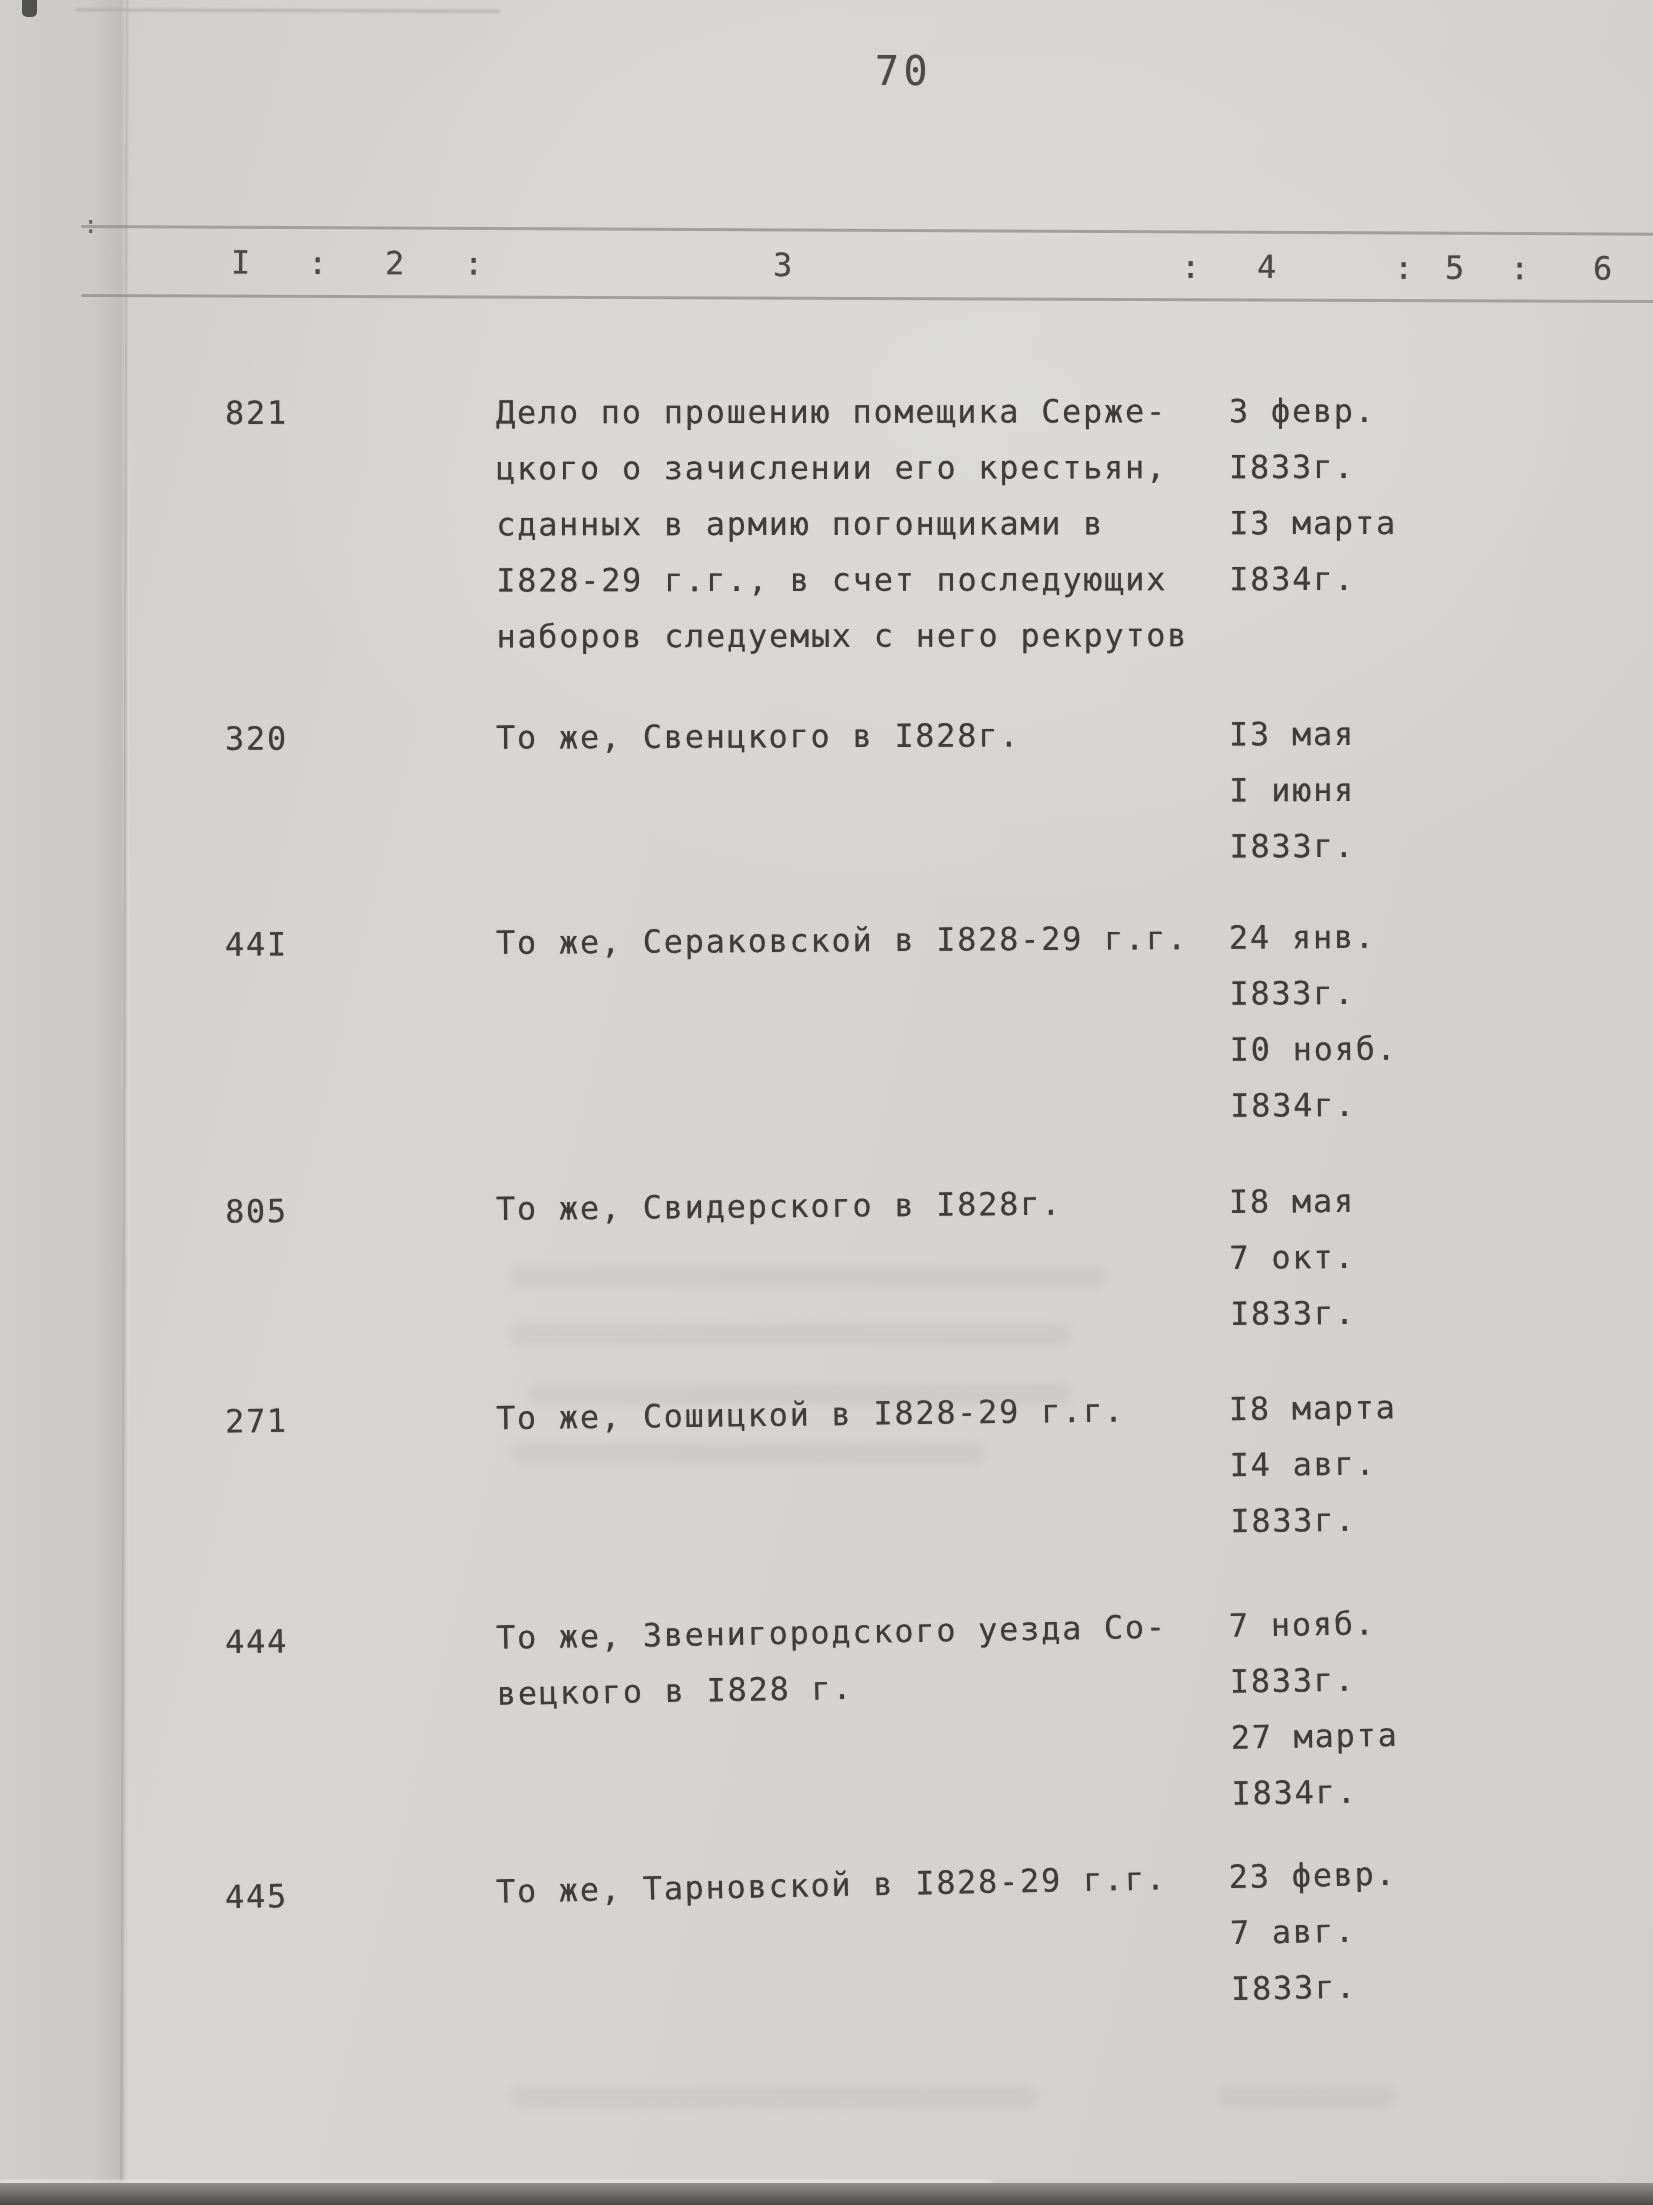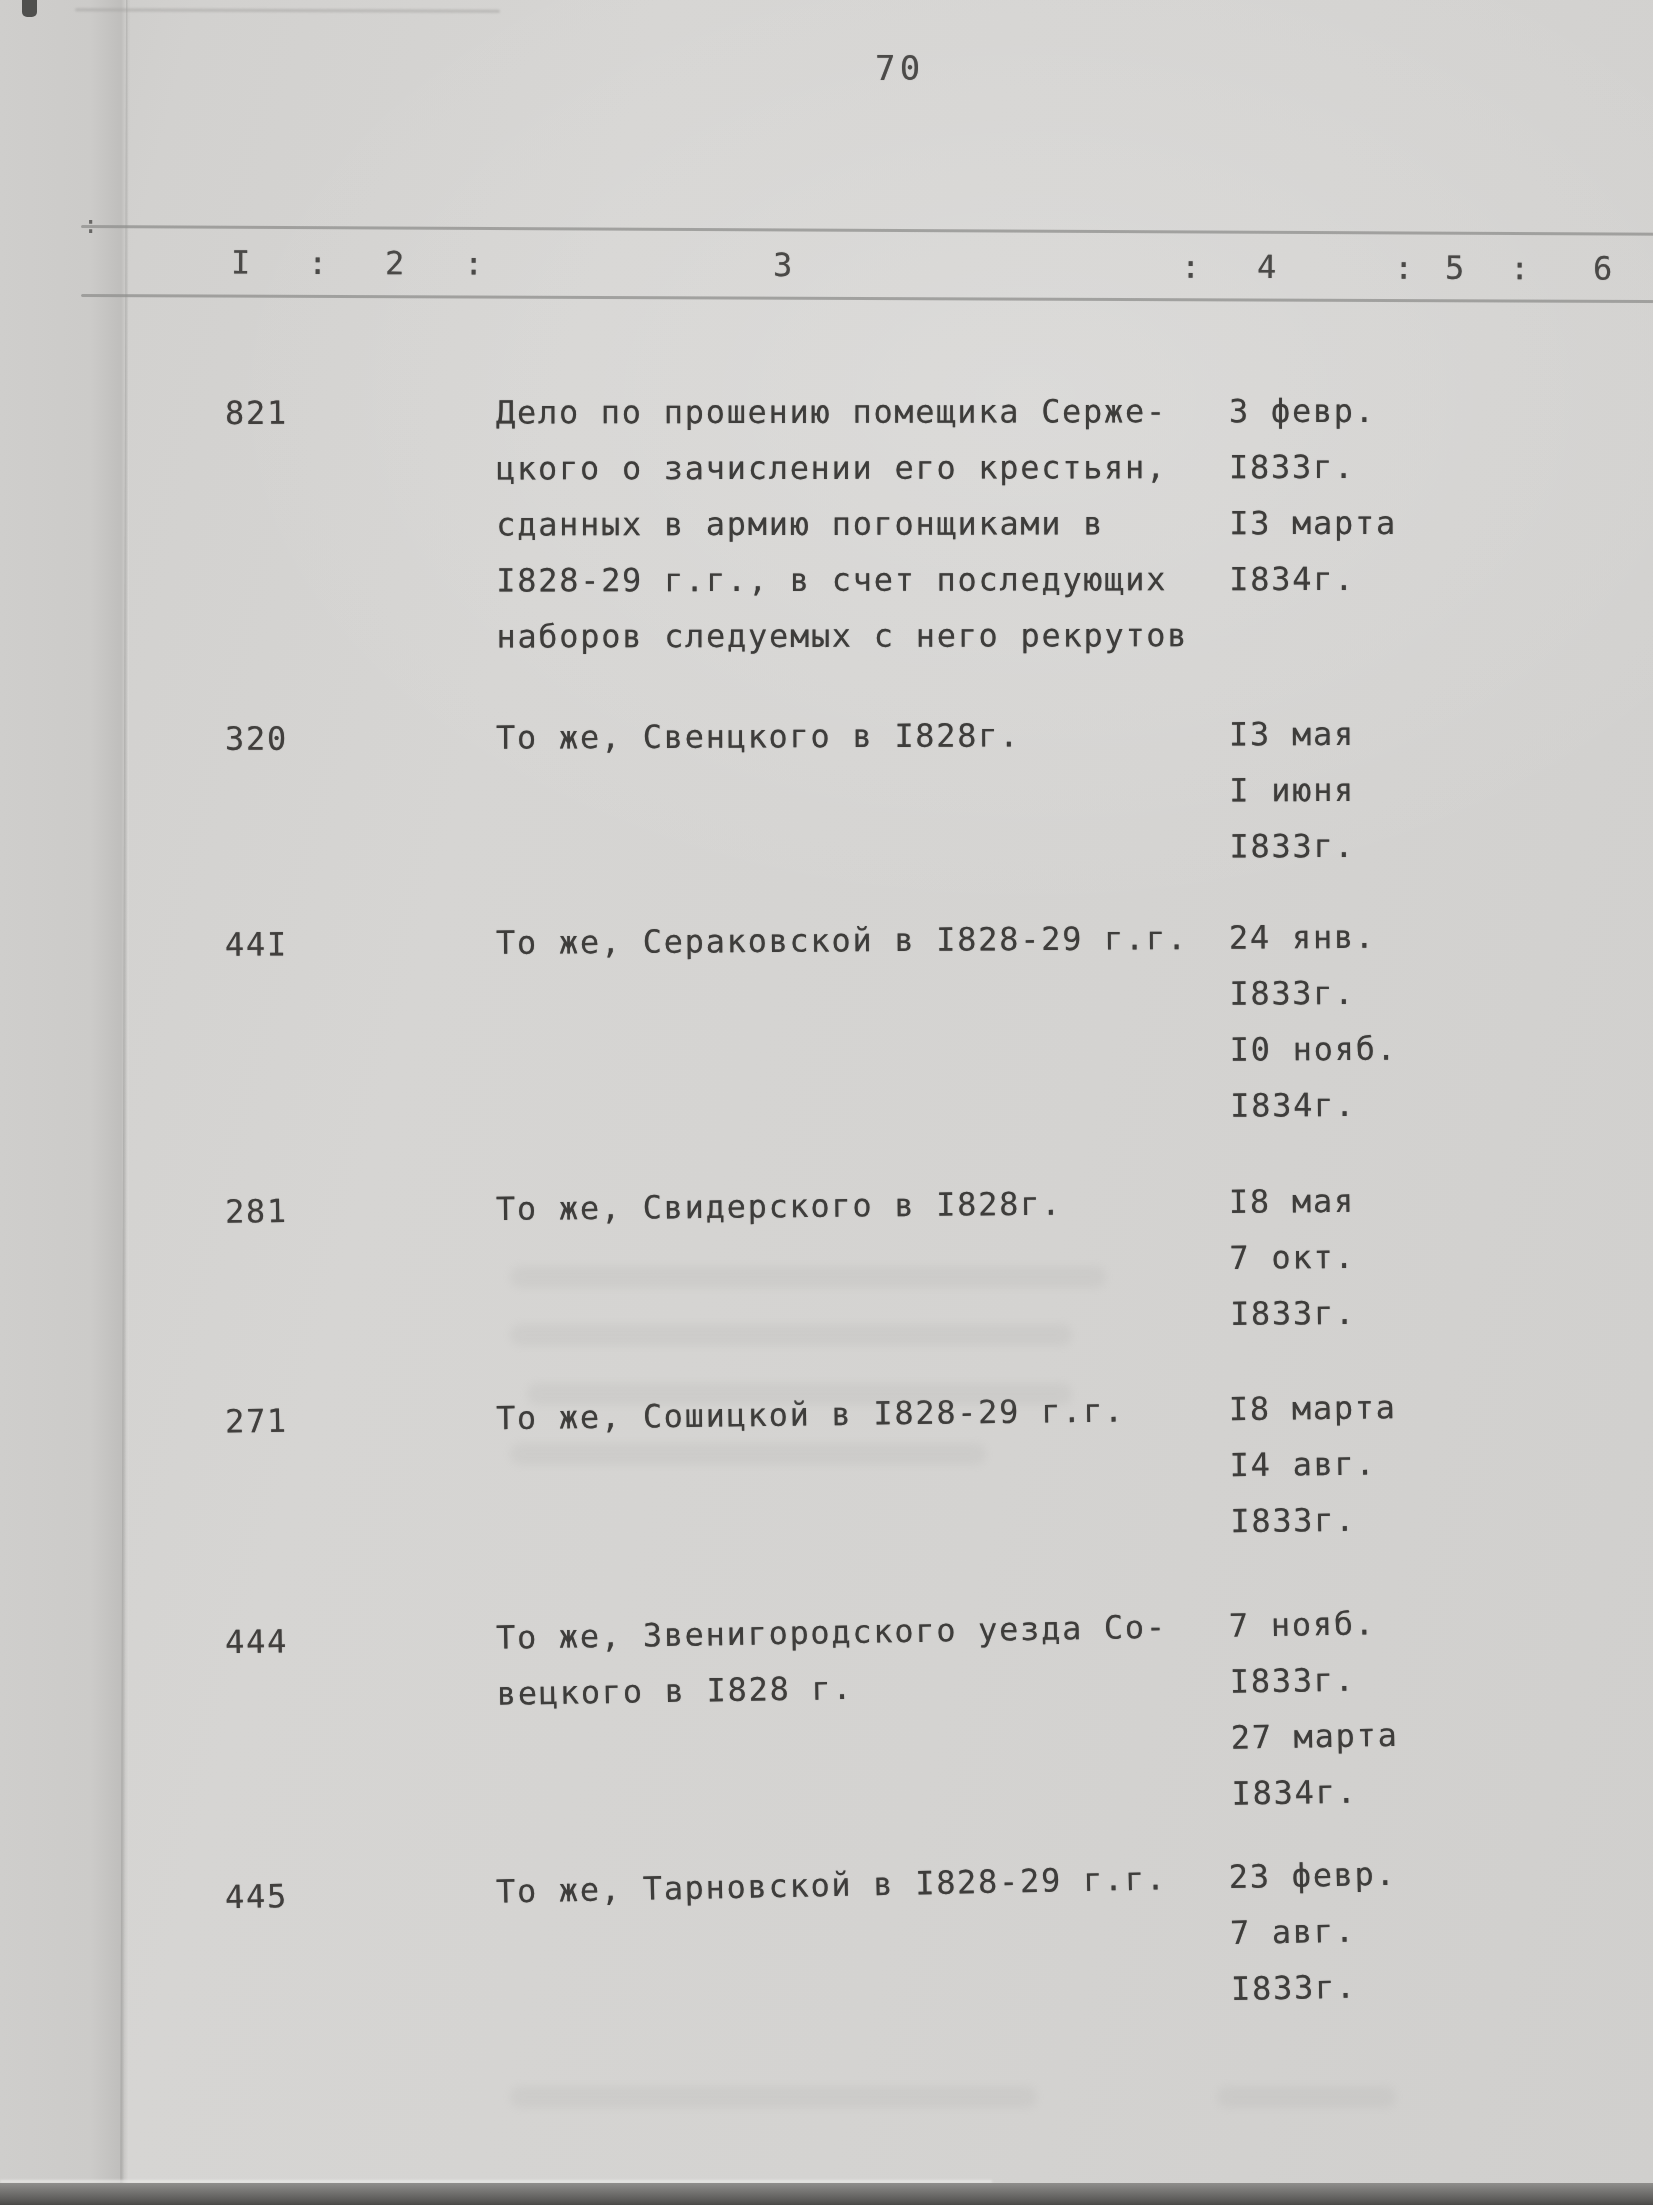--- a/index.html
+++ b/index.html
@@ -65,21 +65,21 @@
   .head-row span{position:absolute;top:0;}
   .hc0{left:231px;} .hs0{left:308px;}
   .hc1{left:385px;} .hs1{left:464px;}
   .hc2{left:773px;} .hs2{left:1181px;}
   .hc3{left:1257px;} .hs3{left:1394px;}
   .hc4{left:1445px;} .hs4{left:1510px;}
   .hc5{left:1593px;}
   
   .page-num{
     position:absolute;left:875px;top:48px;
-    font-size:34px;letter-spacing:4.3px;color:#4c4b49;
+    font-size:40px;letter-spacing:4.3px;color:#4c4b49;
     text-shadow:0 0 0.9px rgba(70,70,68,.5);
   }
   
   .stray{
     position:absolute;left:83px;top:209px;
     font-size:25.5px;color:#4f4e4c;opacity:.8;
   }
   
   .entry{
     position:absolute;left:0;width:1654px;
@@ -163,21 +163,21 @@
   <div class="entry e2">
     <span class="num">44I</span>
     <span class="desc">То же, Сераковской в I828-29 г.г.</span>
     <span class="dates">24 янв.
 I833г.
 I0 нояб.
 I834г.</span>
   </div>
 
   <div class="entry e3">
-    <span class="num">281</span>
+    <span class="num">805</span>
     <span class="desc">То же, Свидерского в I828г.</span>
     <span class="dates">I8 мая
 7 окт.
 I833г.</span>
   </div>
 
   <div class="entry e4">
     <span class="num">271</span>
     <span class="desc">То же, Сошицкой в I828-29 г.г.</span>
     <span class="dates">I8 марта

